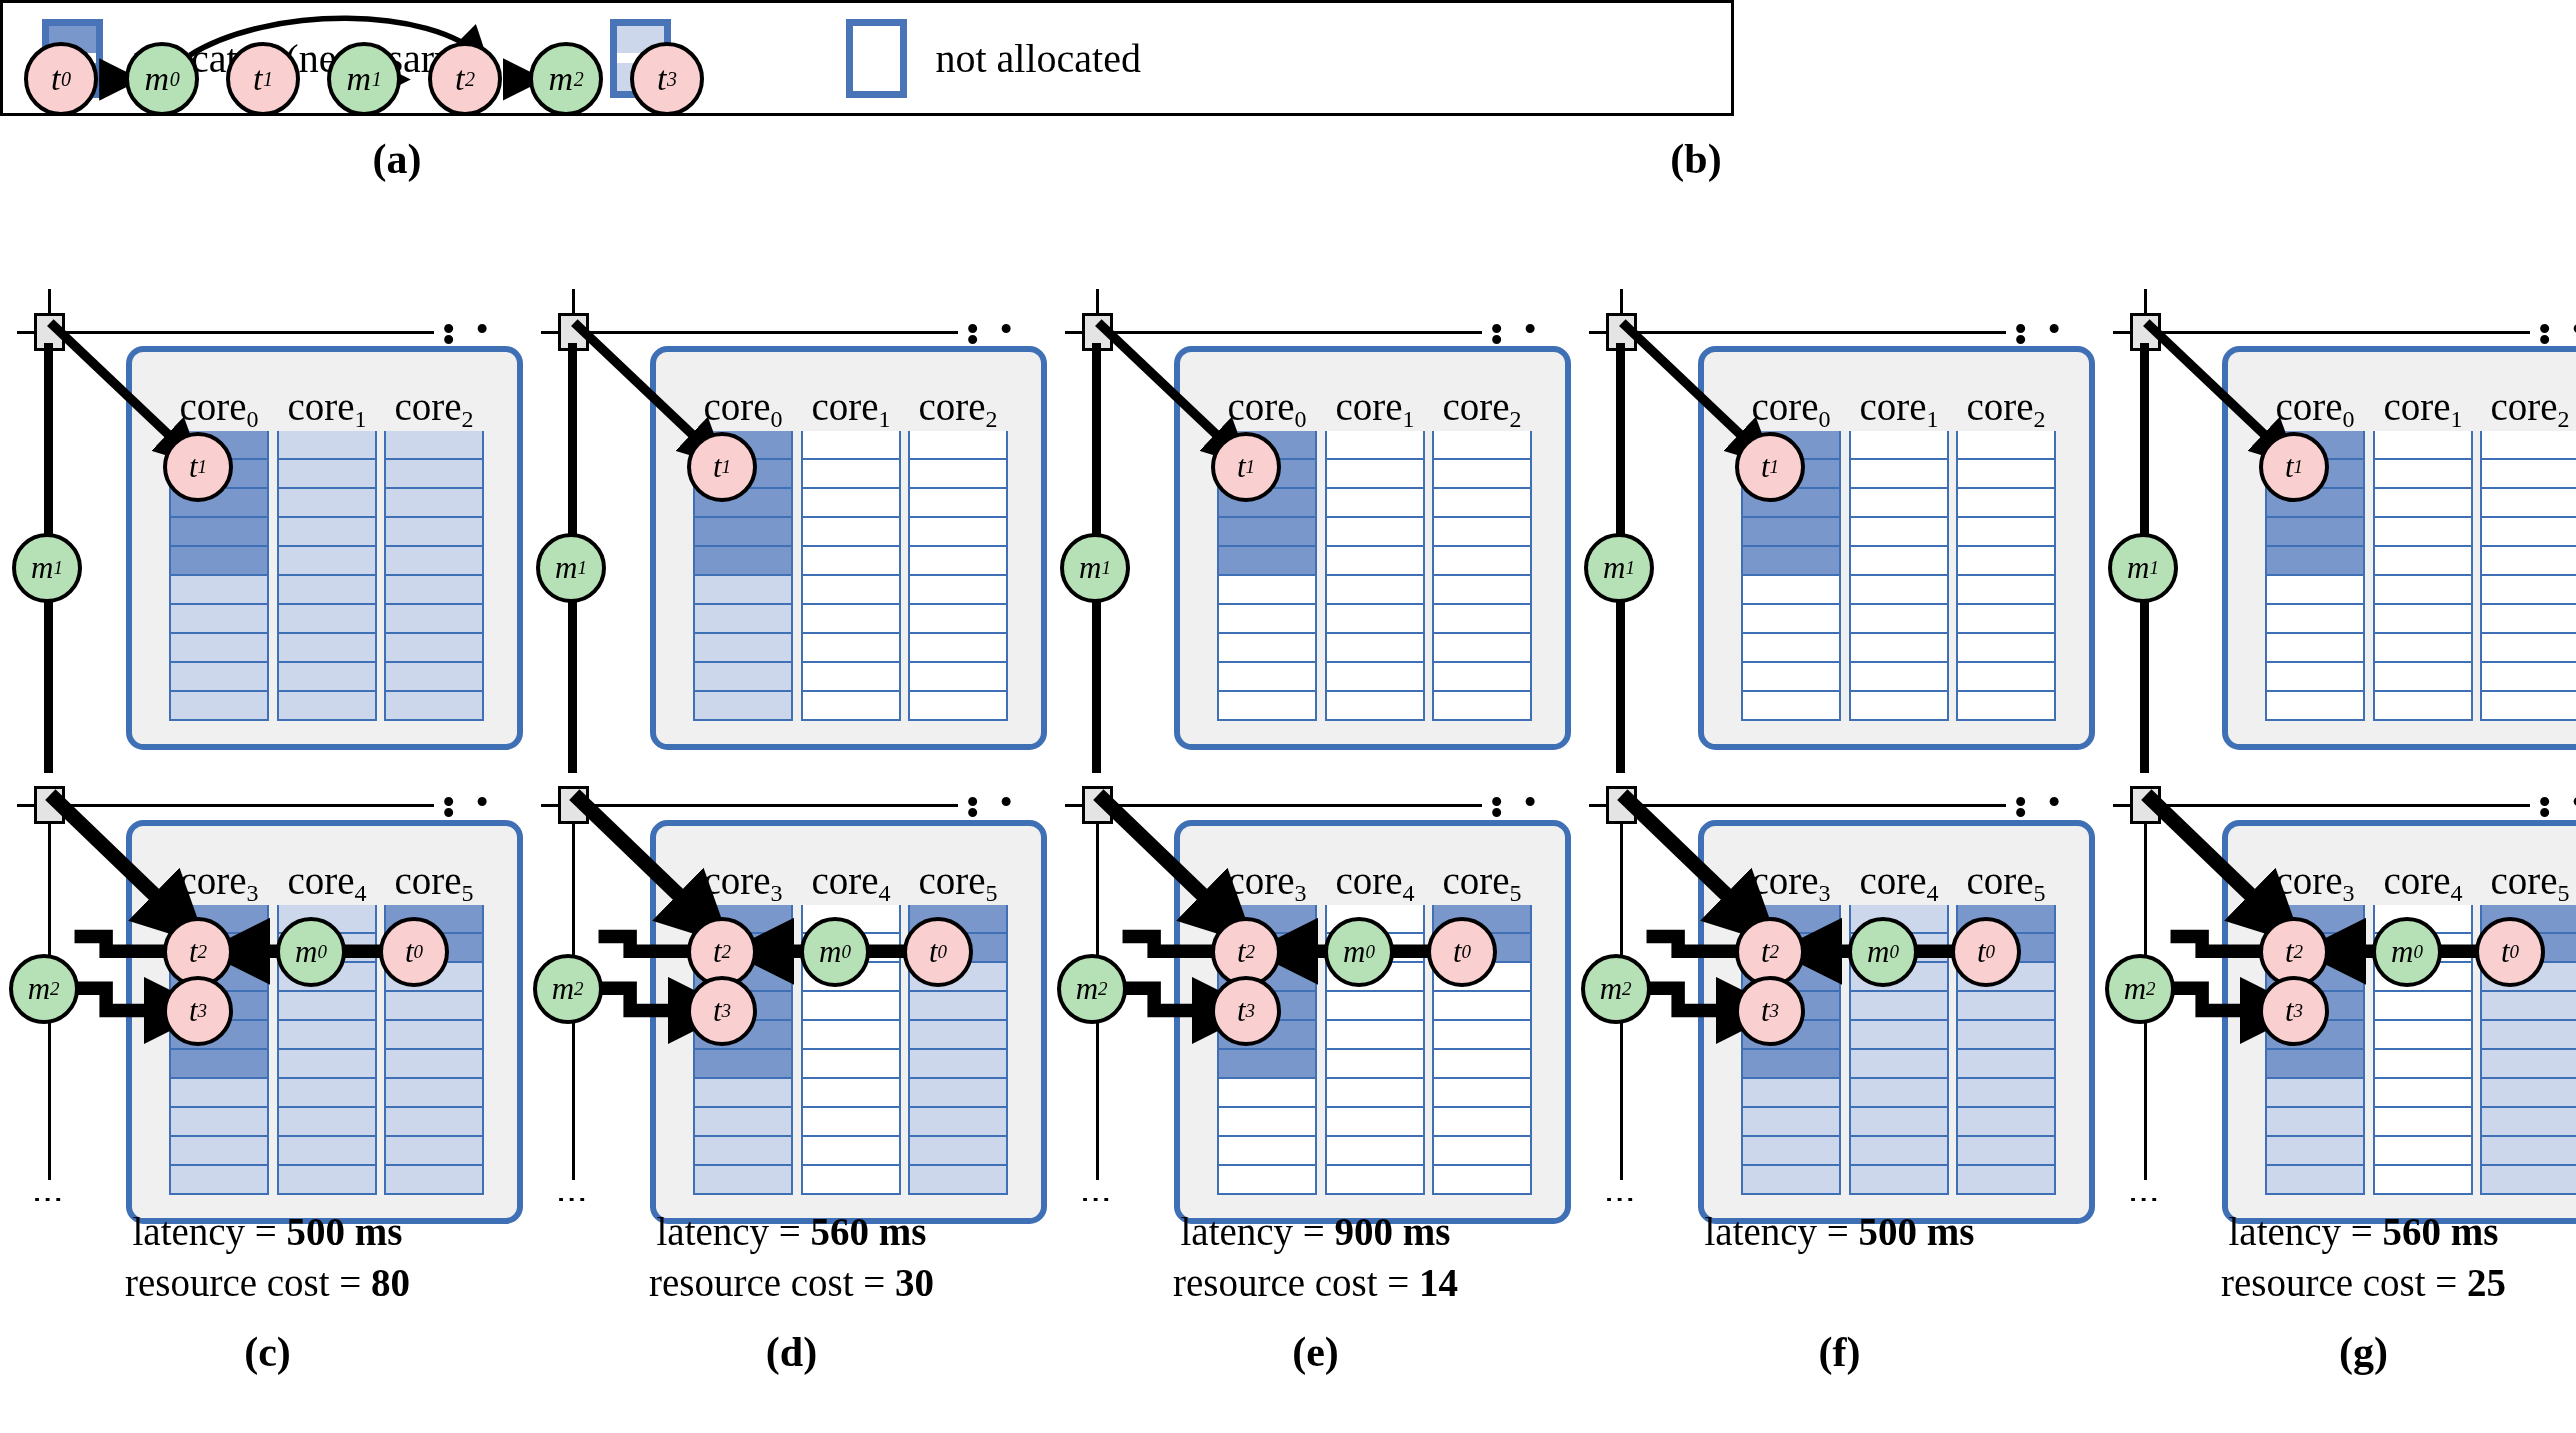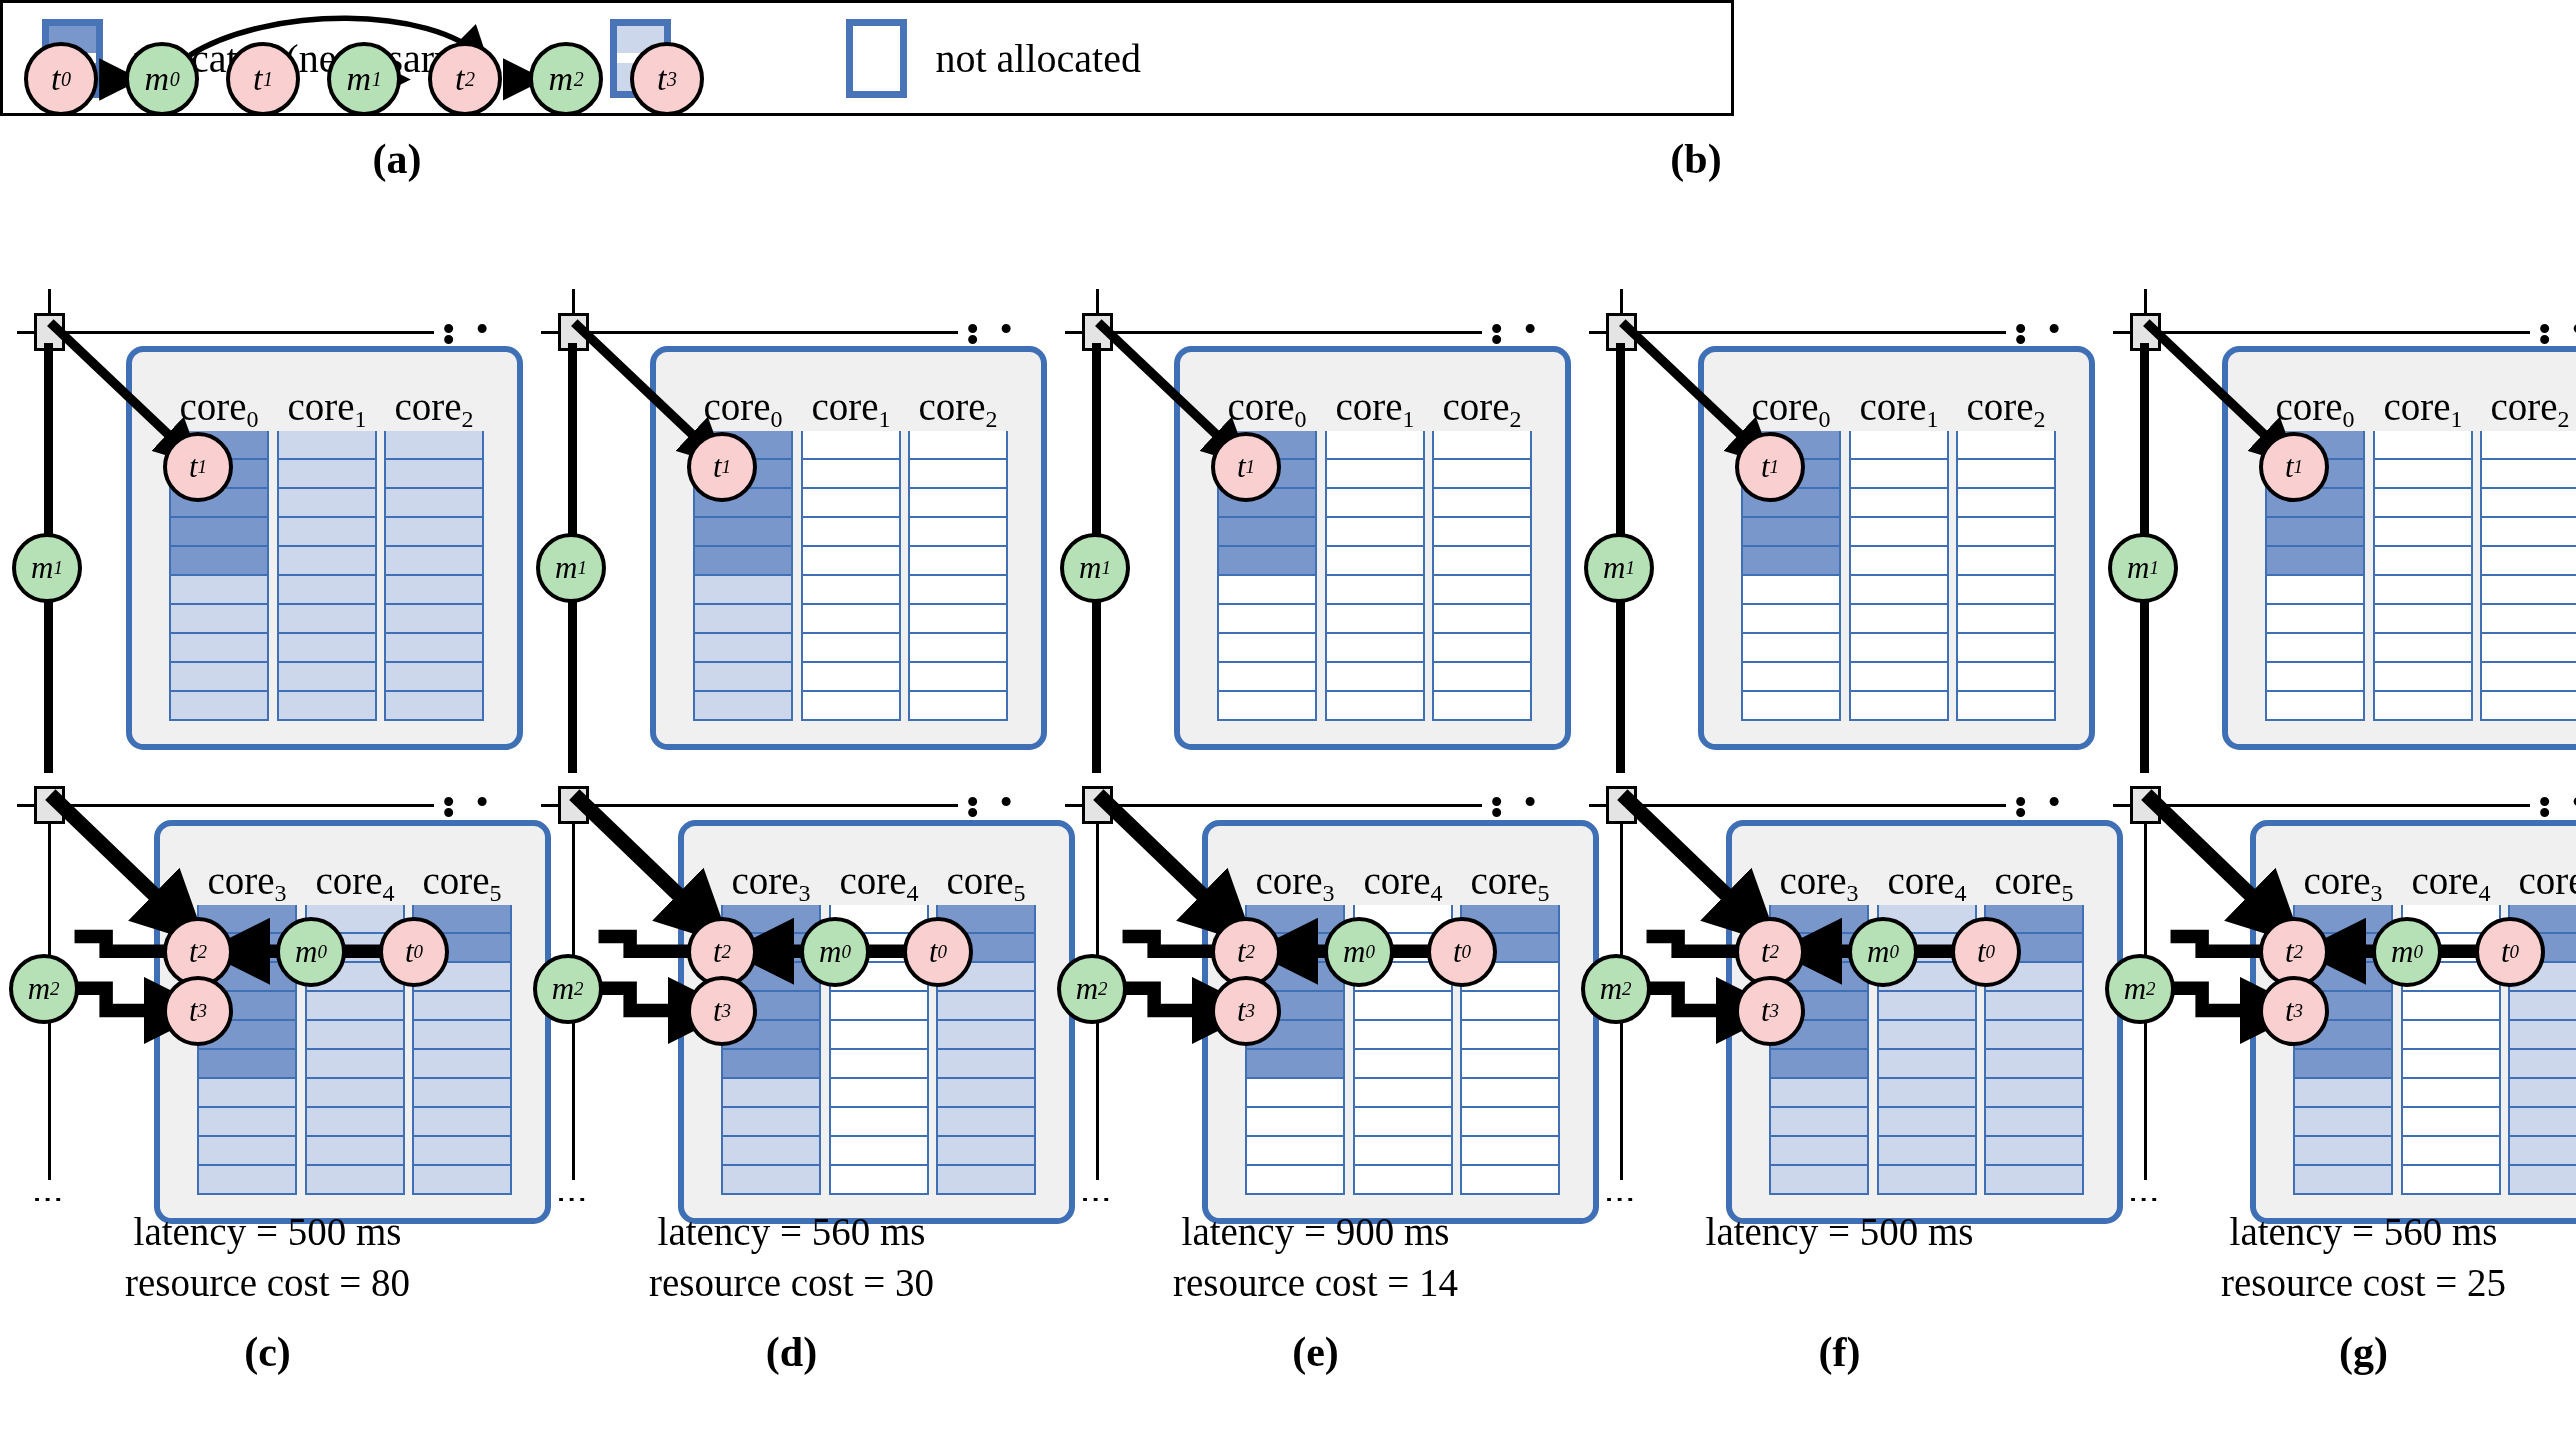--- a/index.html
+++ b/index.html
@@ -37,21 +37,21 @@
   .lg-label{font-size:40px;margin-left:28px;white-space:nowrap;}
 
   
   .scenario{position:absolute;top:289px;width:511px;height:1143px;}
   .chip{
     position:absolute;left:114px;width:397px;
     border:6px solid #3f6fb5;border-radius:17.5px;background:#f0f0f0;
     box-sizing:border-box;
   }
   .chip-top{top:57px;height:404px;}
-  .chip-bot{top:531px;height:404px;margin-left:28px;}
+  .chip-bot{top:531px;height:404px;}
   .core-col{position:absolute;top:79px;width:100px;}
   .core-title{
     position:absolute;top:-47px;left:50%;transform:translateX(-50%);
     font-size:39px;white-space:nowrap;
   }
   .core-title .sub{font-size:24px;vertical-align:-0.3em;}
   .slot{height:29px;border:2.7px solid #3f6fb5;border-top-width:0;box-sizing:border-box;}
   .slot:first-child{border-top-width:2.7px;}
   .s-nec{background:#7a97cb;}
   .s-unnec{background:#ccd7ec;}
@@ -76,21 +76,21 @@
     font-style:italic;font-size:31px;z-index:6;
   }
   .node-task{background:#f9cfcf;}
   .node-msg{background:#b6e0b6;}
   .node .sub{font-size:19px;font-style:italic;vertical-align:-0.35em;}
 
   .cap{
     position:absolute;left:0;width:511px;text-align:center;
     font-size:39px;line-height:1.30;
   }
-  .cap b{font-weight:normal;}
+  .cap b{font-weight:bold;}
   .panel-letter{
     position:absolute;left:0;width:511px;text-align:center;
     font-size:42px;font-weight:bold;
   }
   #letter-a{left:0;top:135px;width:794px;text-align:center;font-size:42px;font-weight:bold;position:absolute;}
   #letter-b{left:829px;top:135px;width:1734px;text-align:center;font-size:42px;font-weight:bold;position:absolute;}
 
   svg.ovl{position:absolute;left:0;top:0;overflow:visible;pointer-events:none;}
 </style>
 </head>

